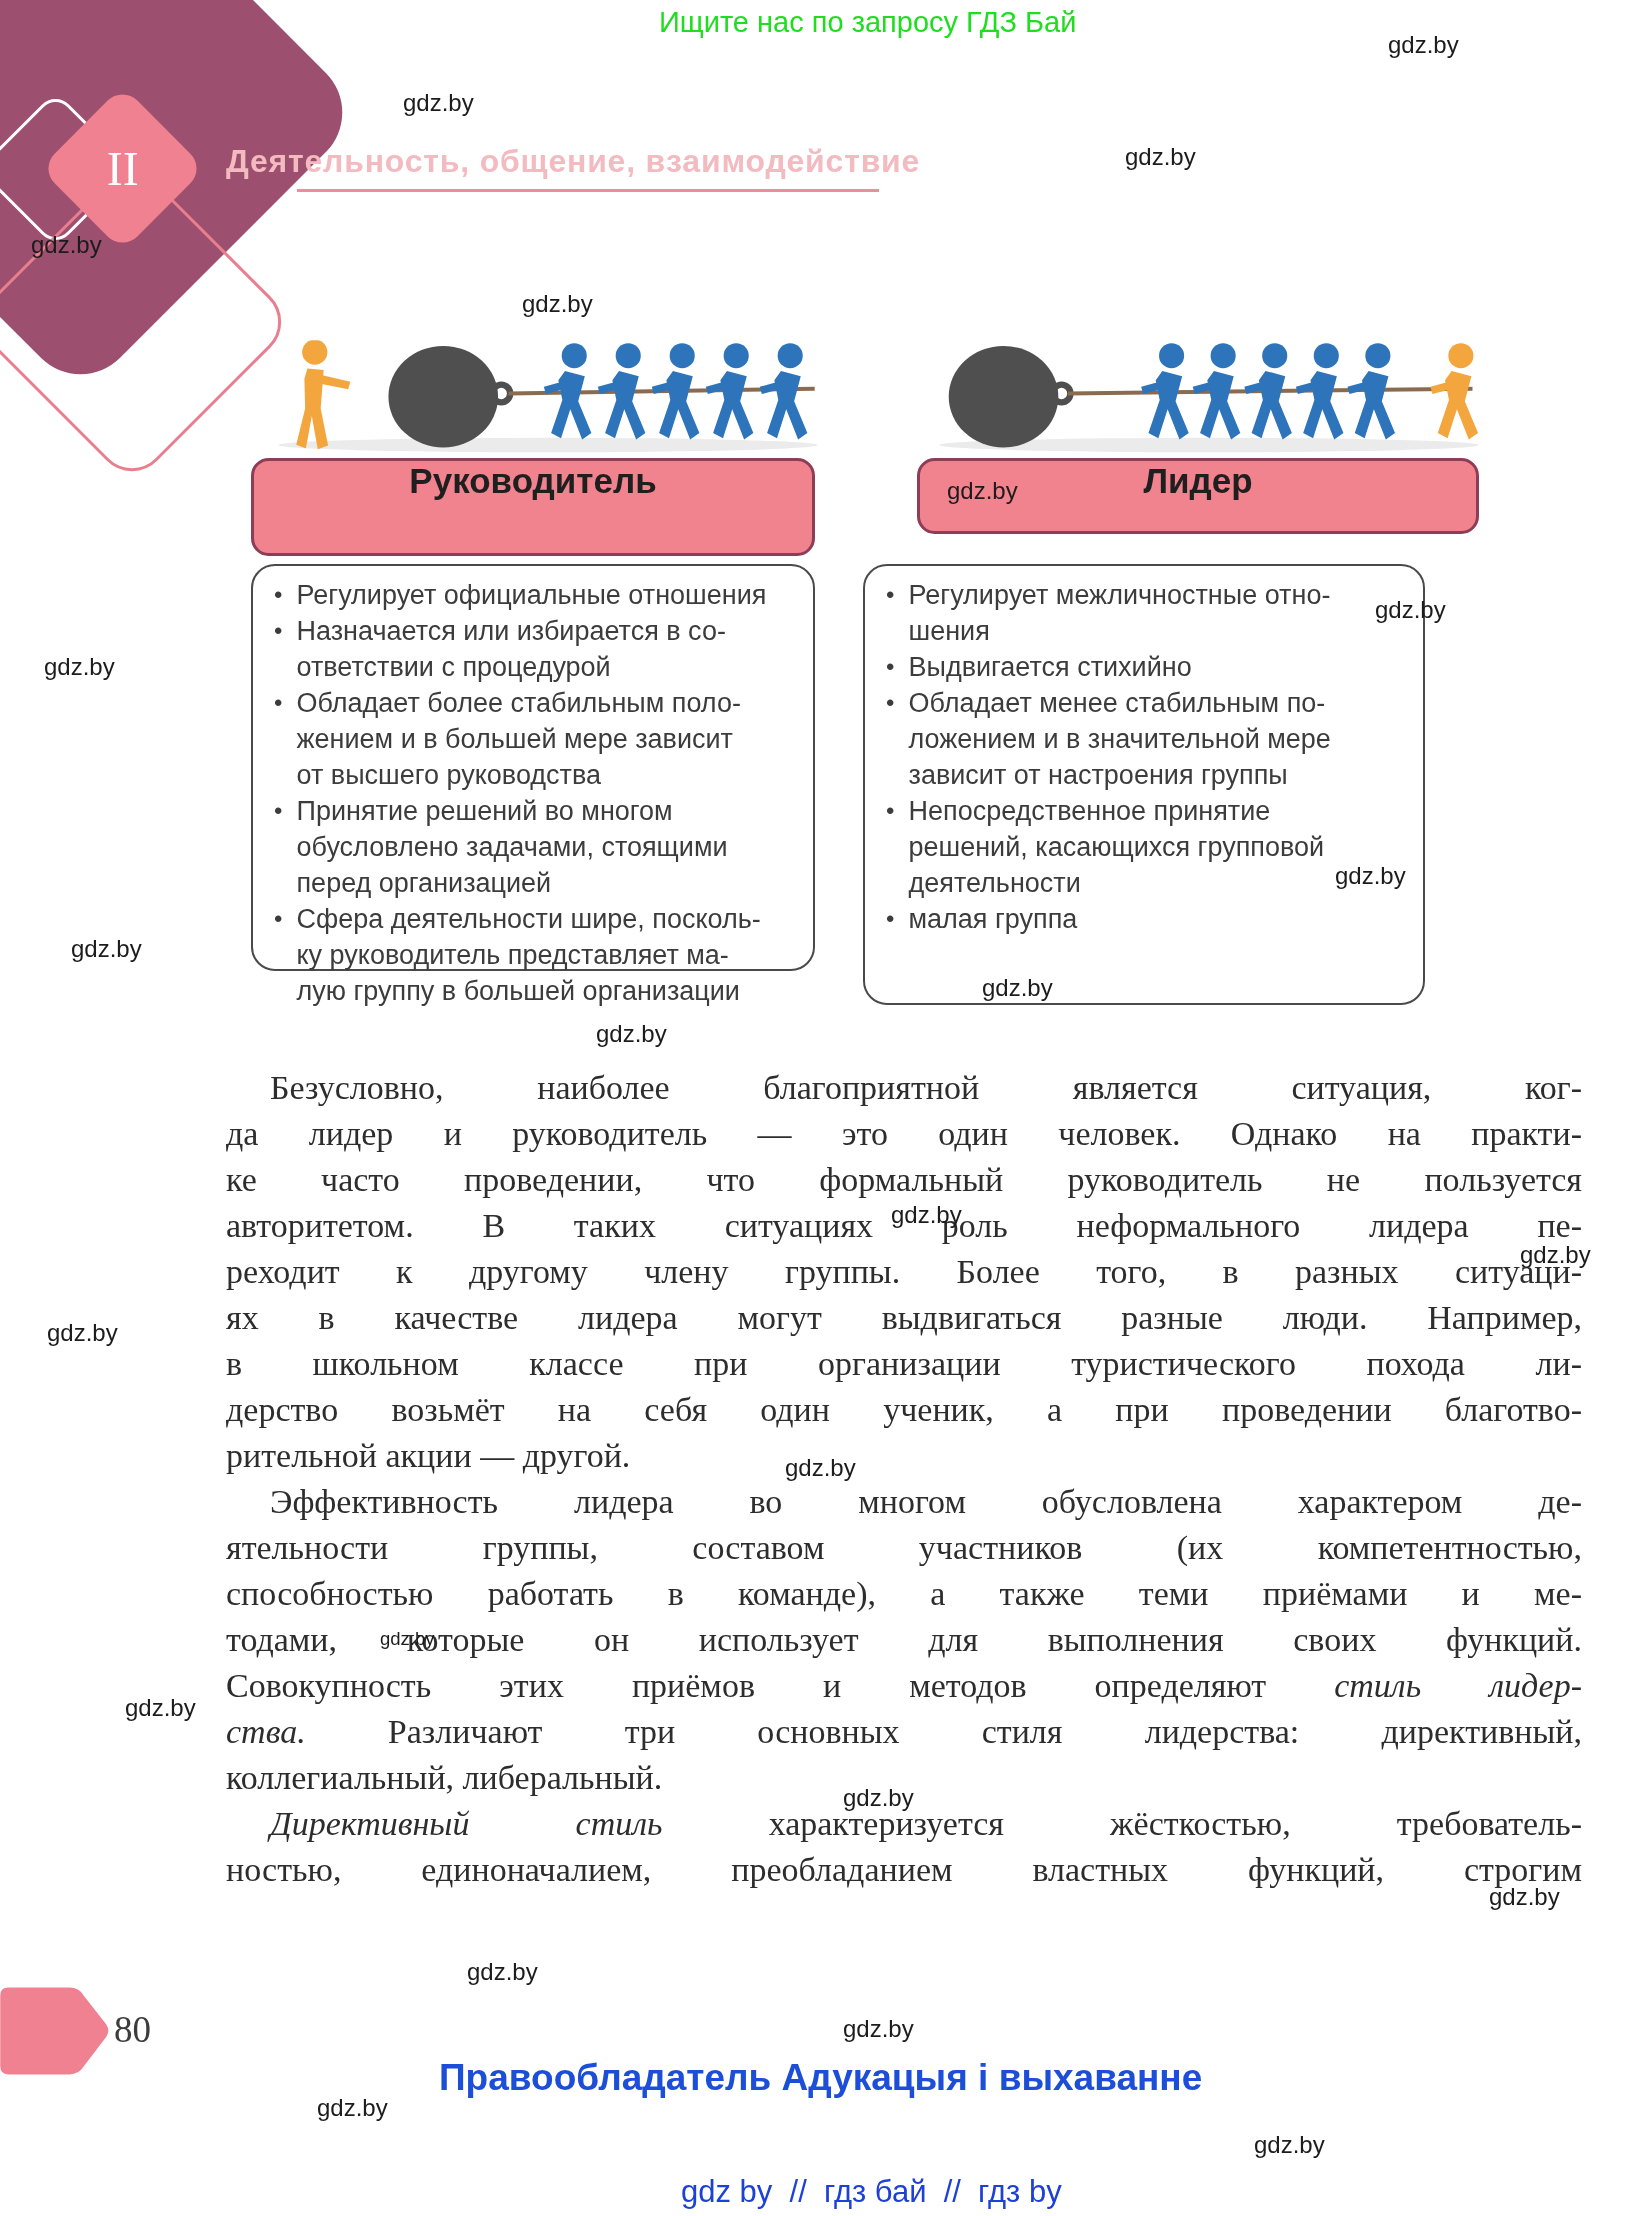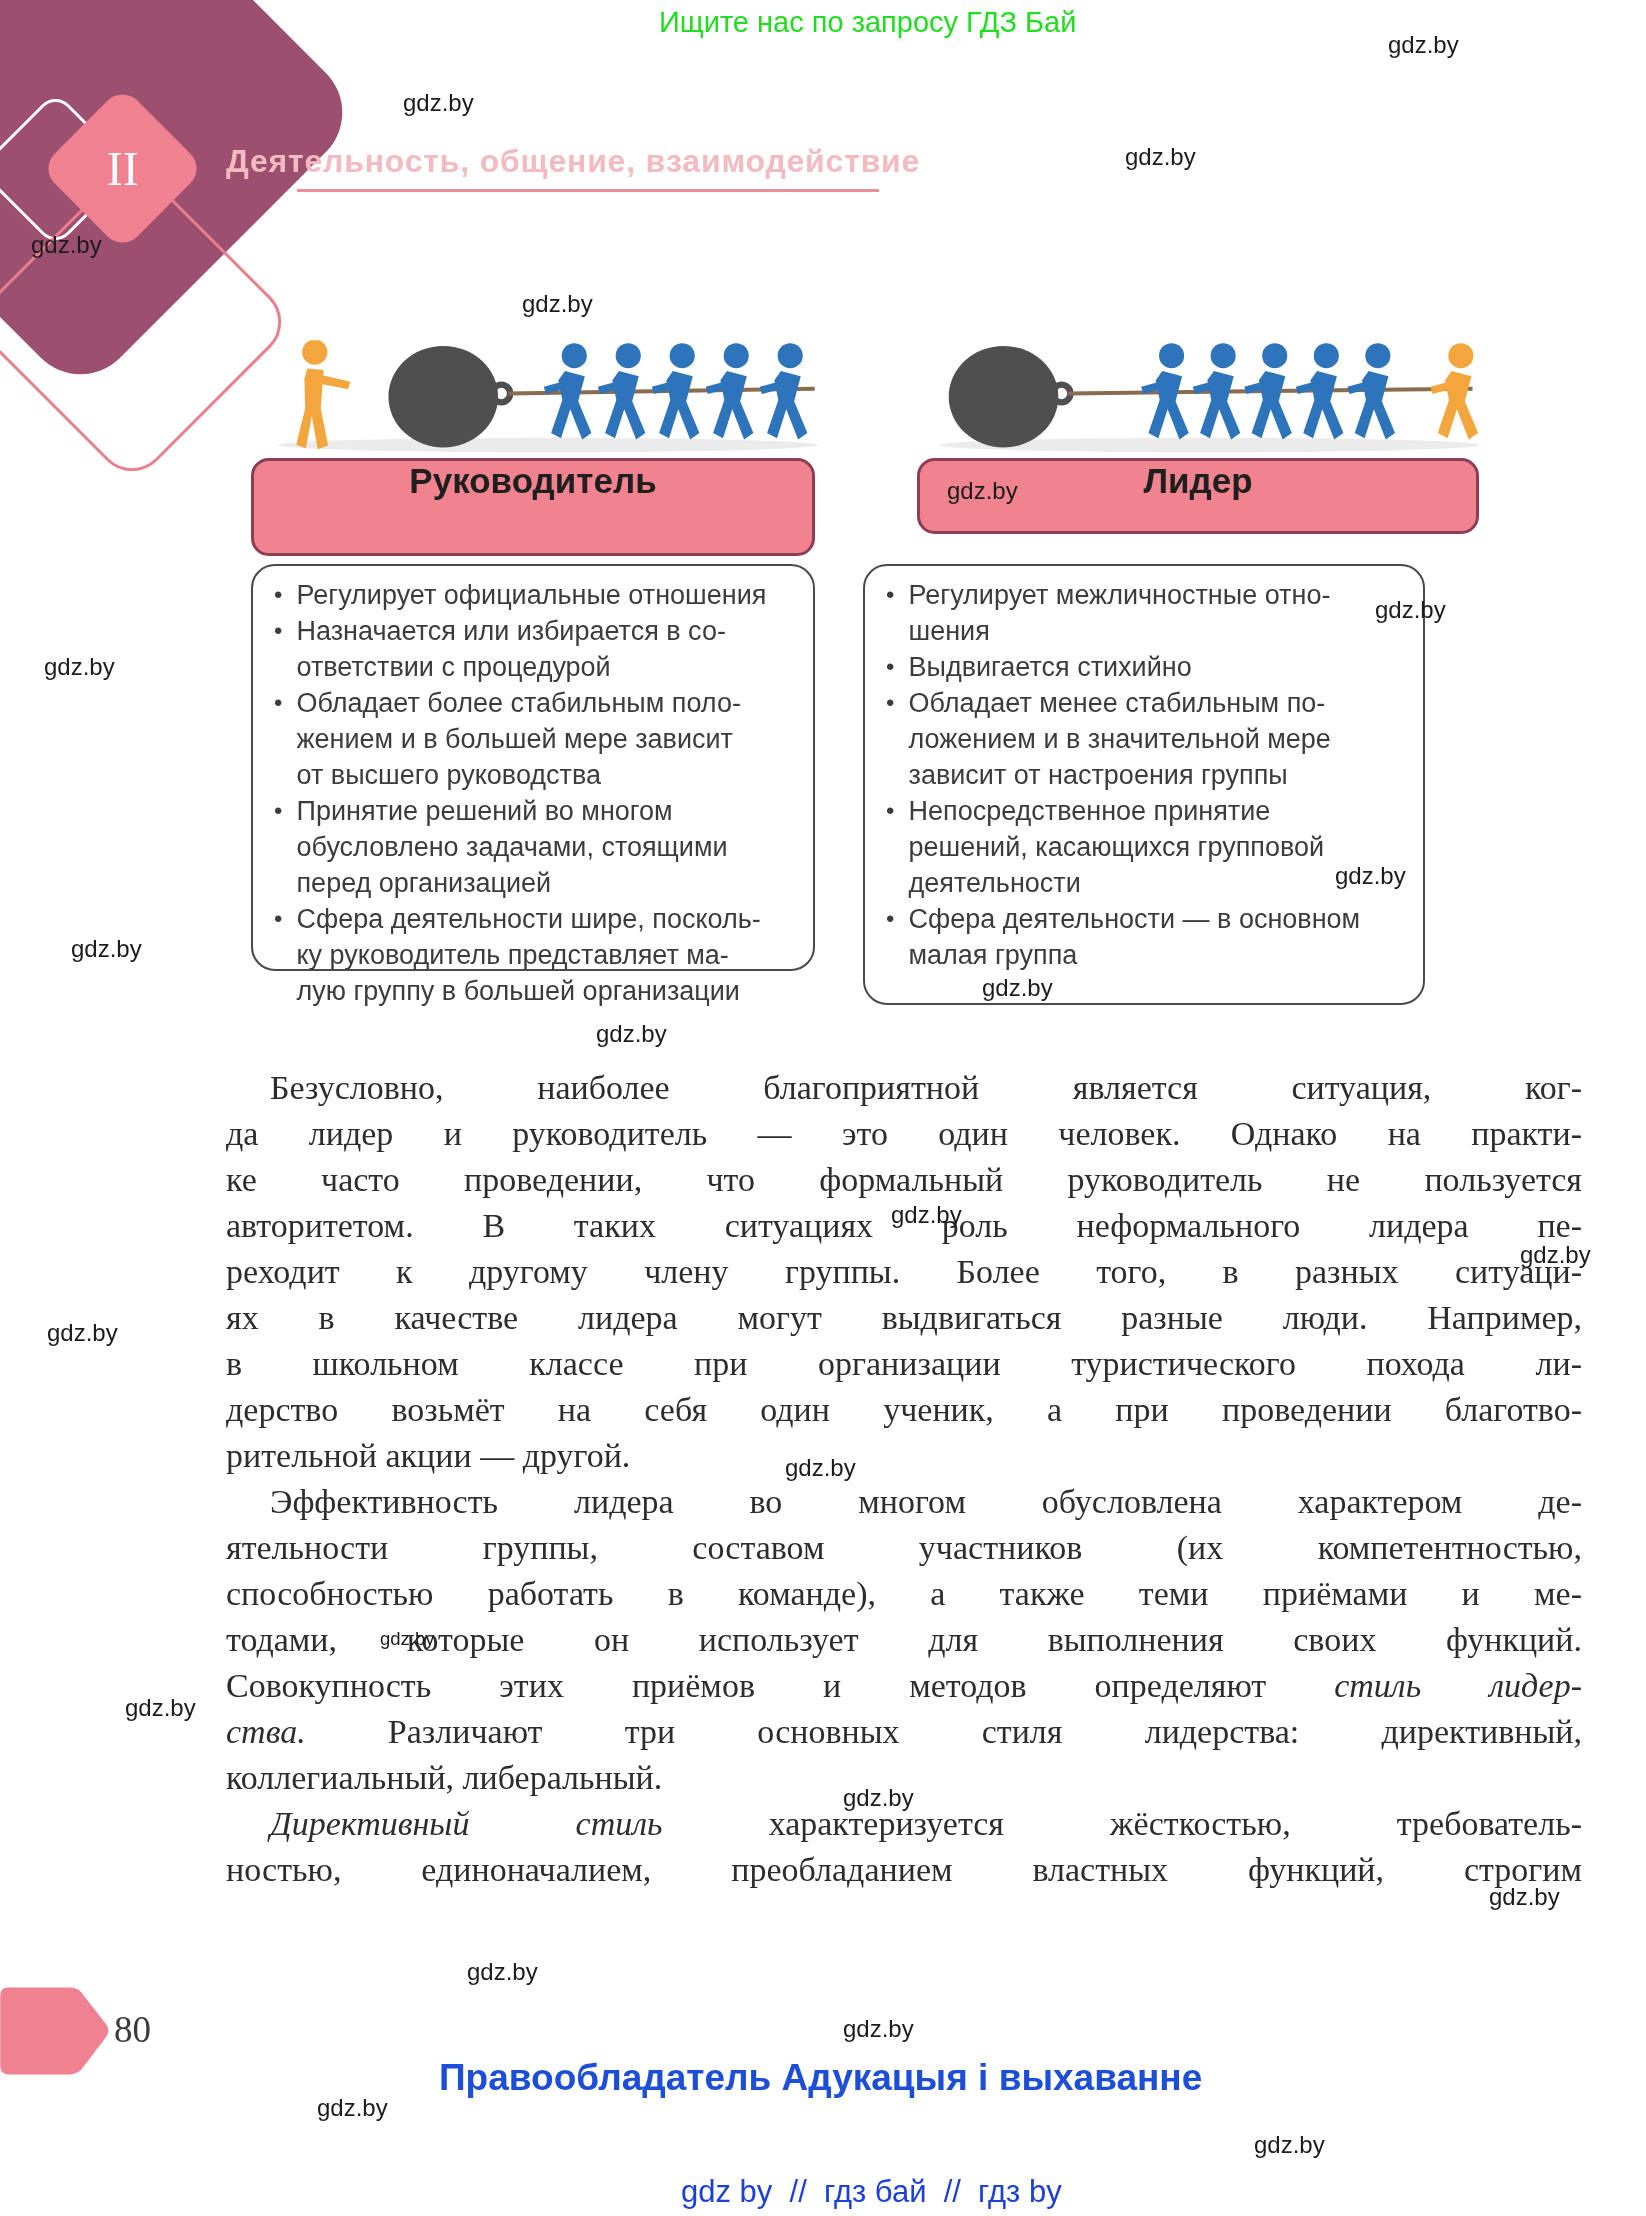--- a/index.html
+++ b/index.html
@@ -169,21 +169,20 @@
         <div>Обладает менее стабильным по-</div>
         <div>ложением и в значительной мере</div>
         <div>зависит от настроения группы</div>
       </li>
       <li>
         <div>Непосредственное принятие</div>
         <div>решений, касающихся групповой</div>
         <div>деятельности</div>
       </li>
       <li>
-        <div>Сфера деятельности — в основном</div>
         <div>малая группа</div>
       </li>
     </ul>
   </div>
 
   <div class="bodytext">
     <div class="bl indent">Безусловно, наиболее благоприятной является ситуация, ког-</div>
     <div class="bl">да лидер и руководитель — это один человек. Однако на практи-</div>
     <div class="bl">ке часто проведении, что формальный руководитель не пользуется</div>
     <div class="bl">авторитетом. В таких ситуациях роль неформального лидера пе-</div>

